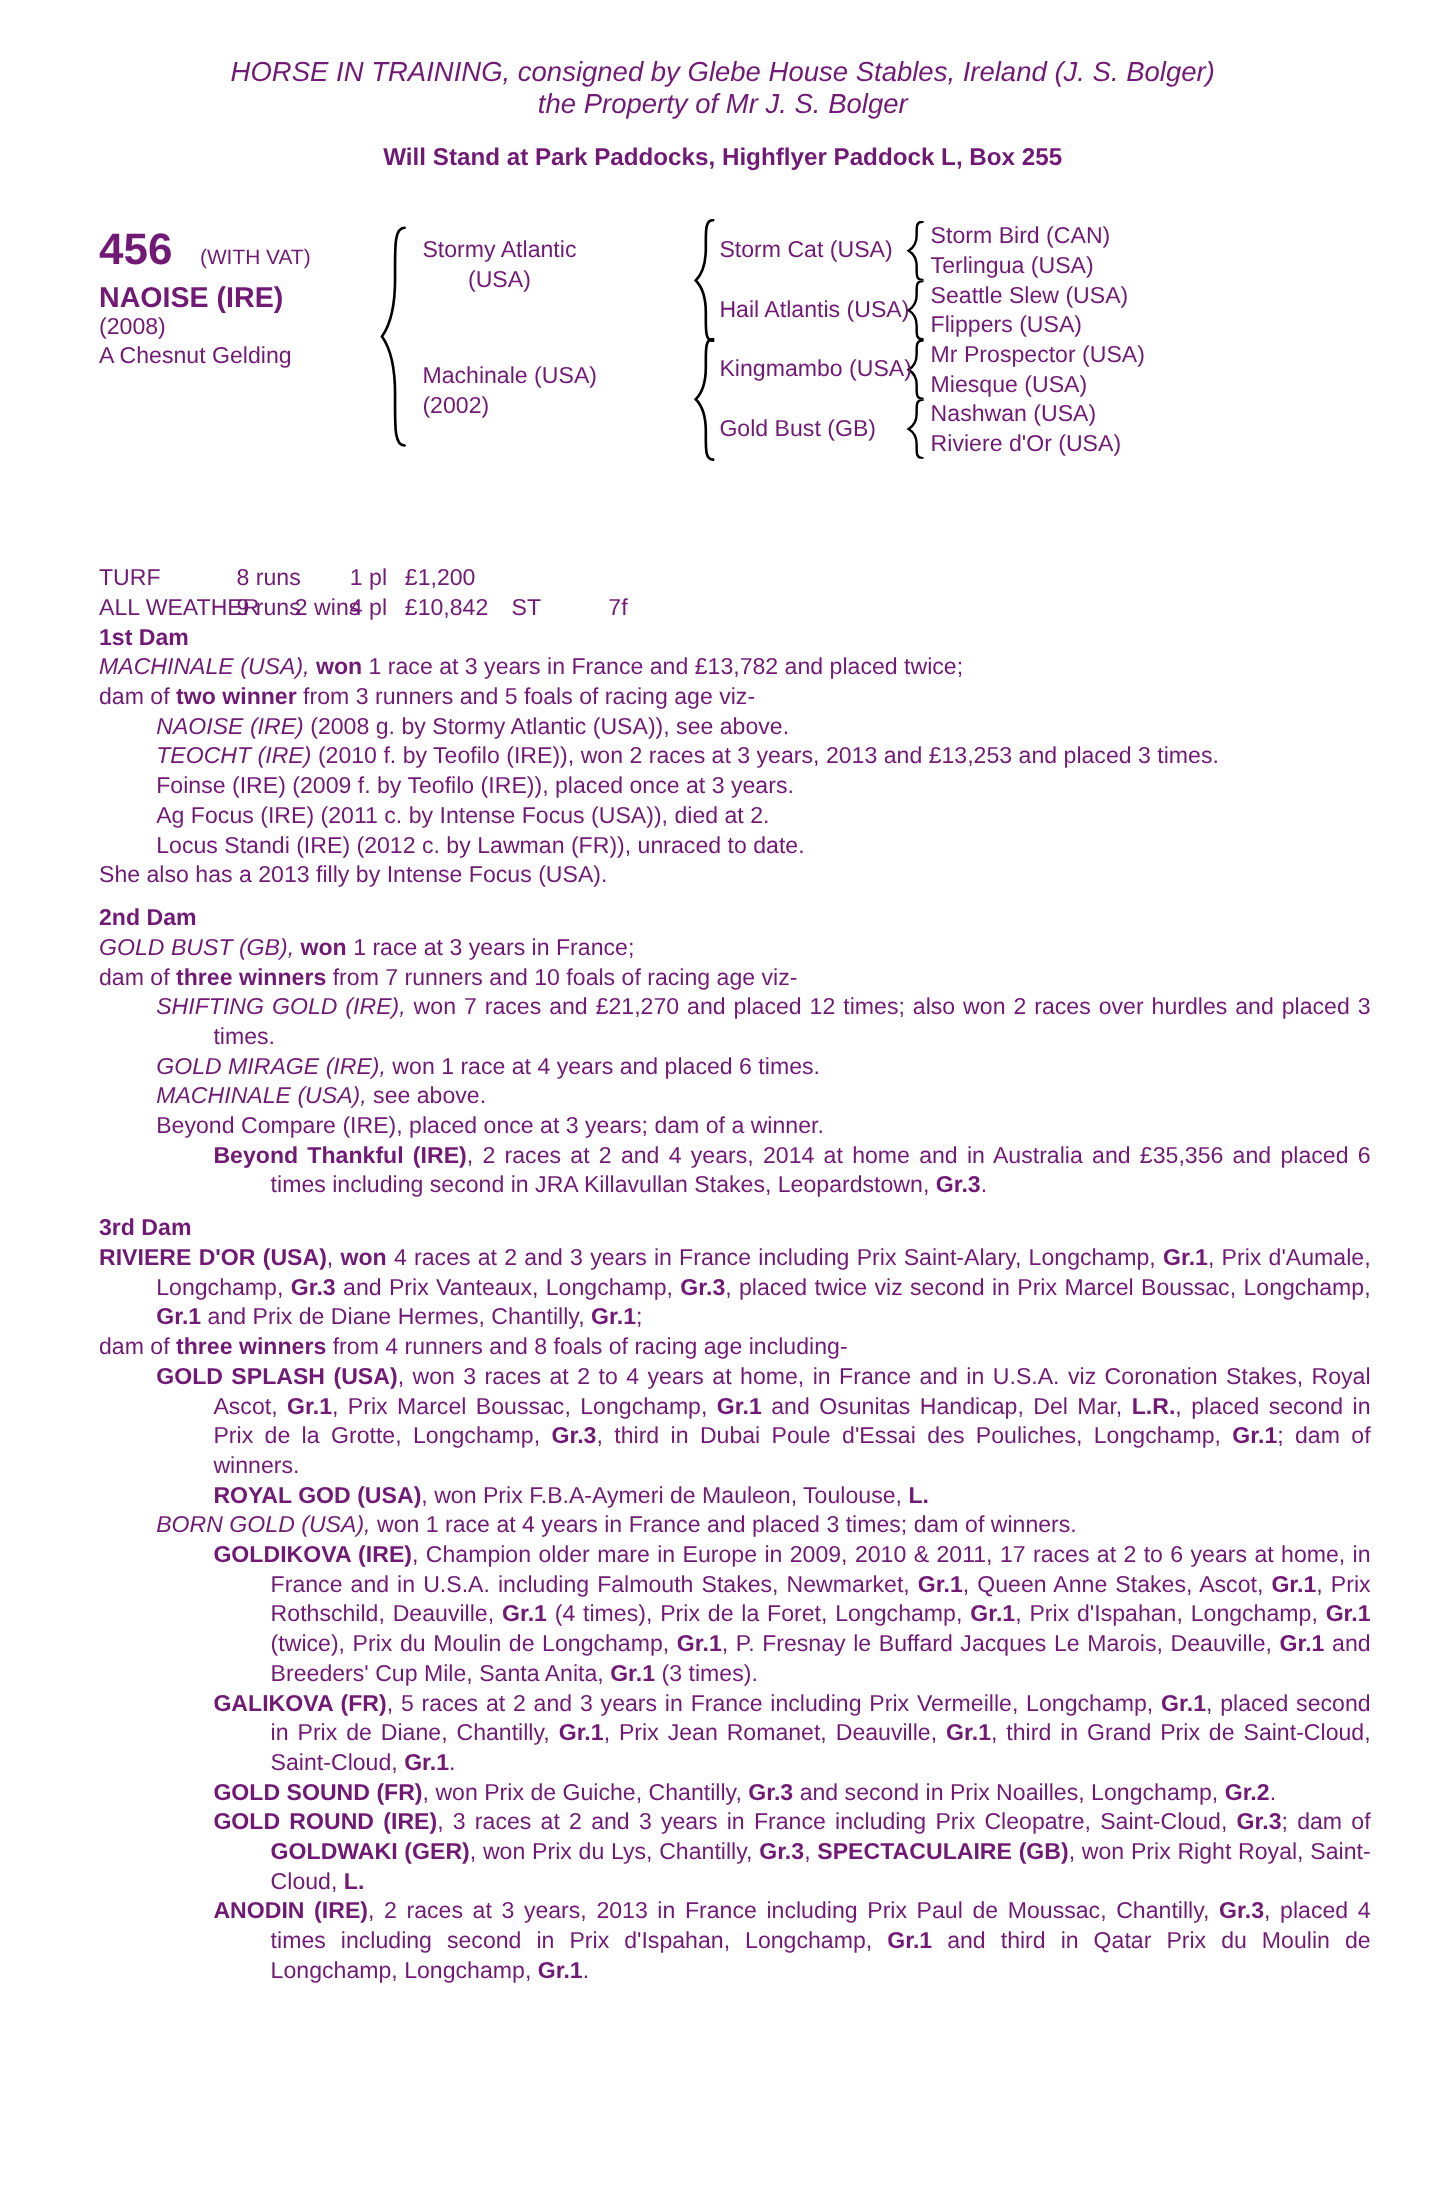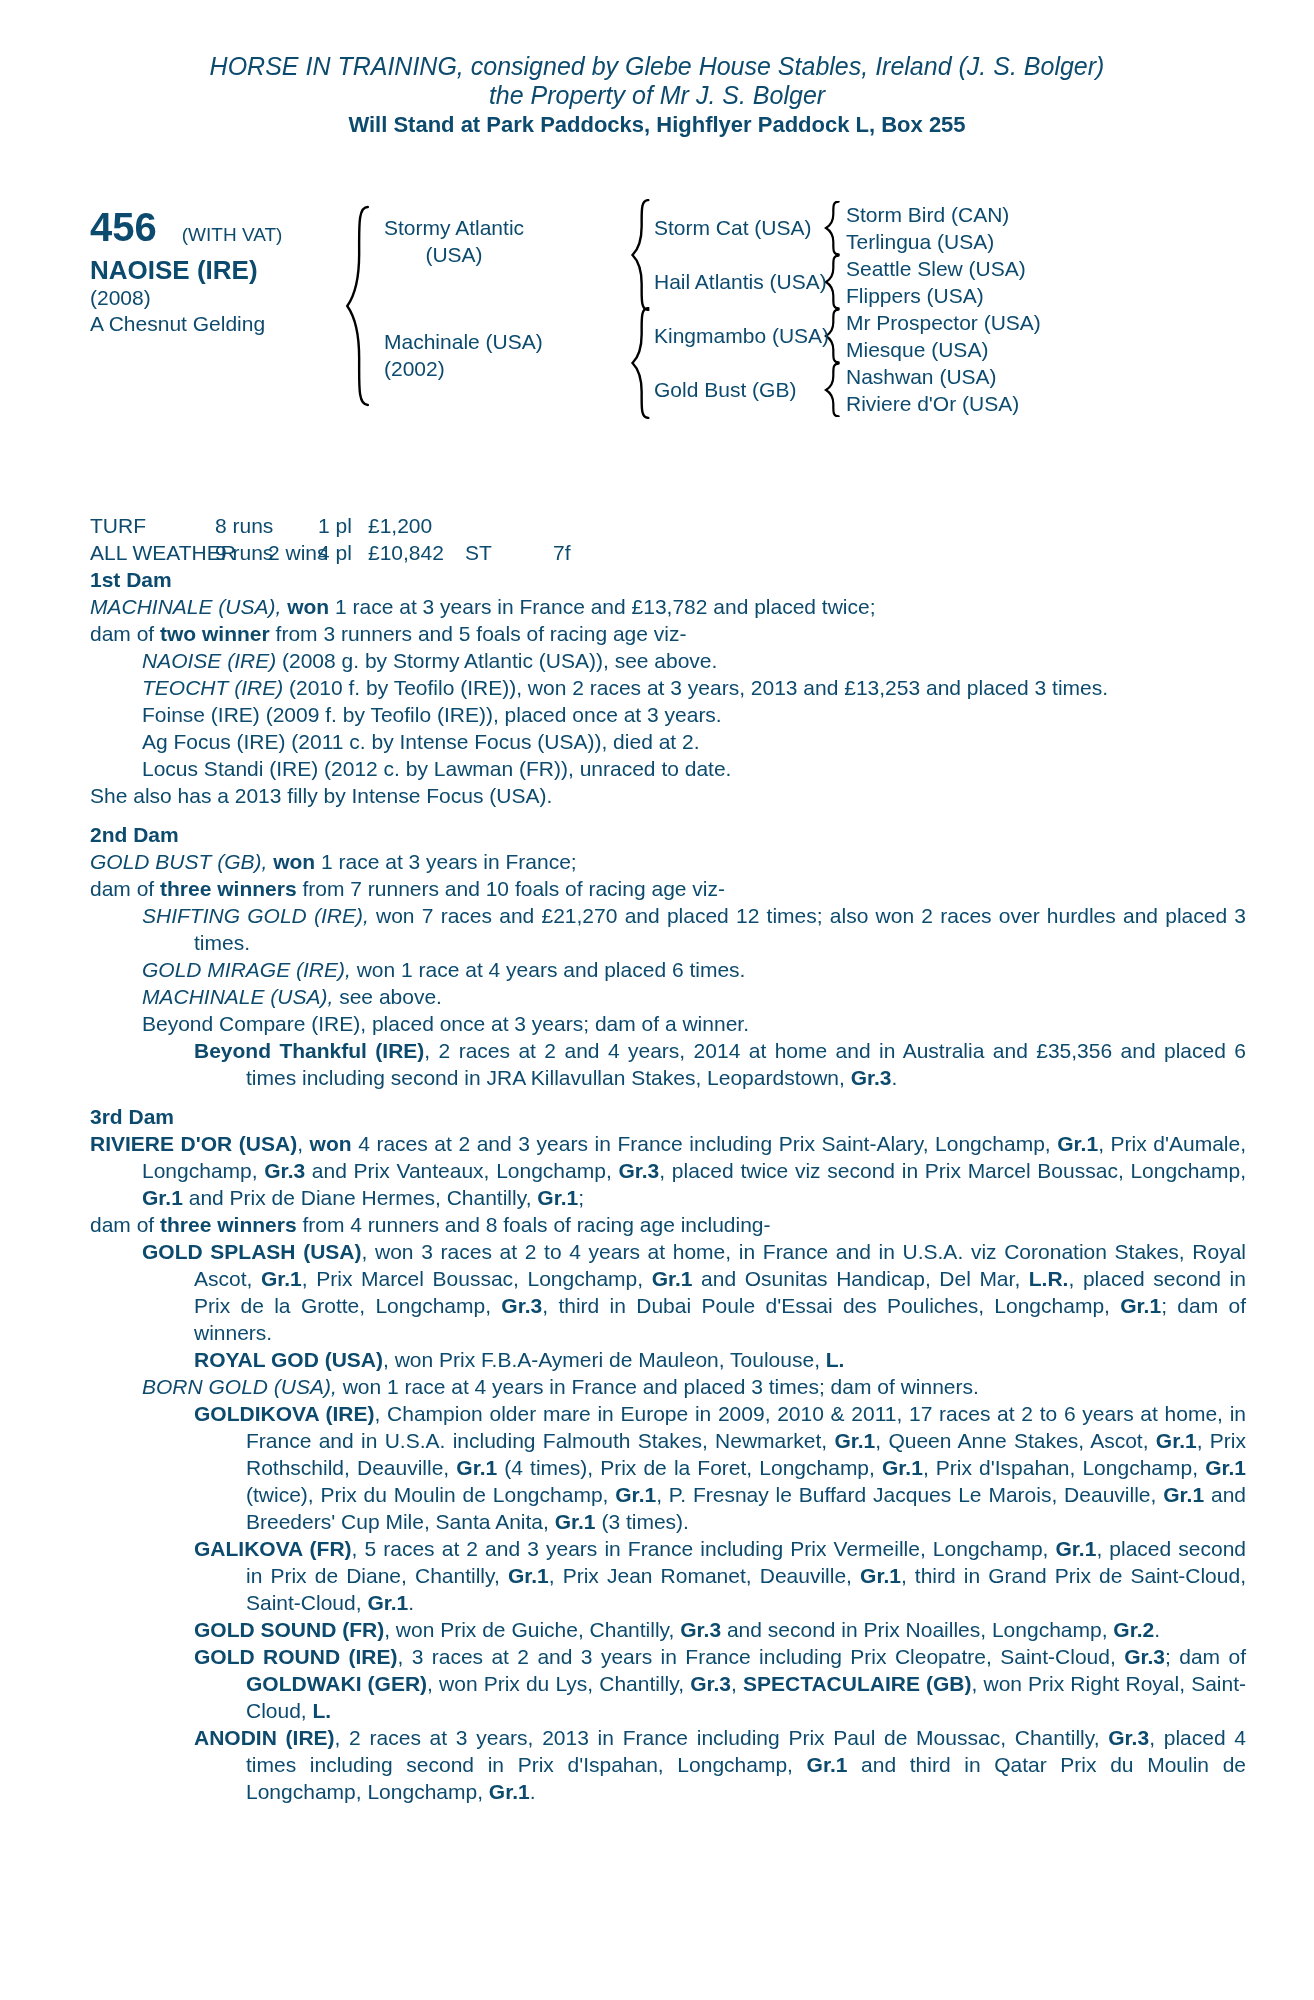--- a/index.html
+++ b/index.html
@@ -1,24 +1,24 @@
 <!DOCTYPE html>
 <html><head>
 <meta charset="utf-8">
 <style>
   html,body{margin:0;padding:0;background:#ffffff;}
   .page{
-    position:relative;width:1314px;height:2000px;background:#ffffff;color:#0c4a6e;
+    position:relative;width:1314px;height:2000px;background:#ffffff;color:#701a75;
     font-family:"Liberation Sans","DejaVu Sans",sans-serif;
     font-size:21px;line-height:27px;overflow:hidden;
   }
   
   .doc-header{position:absolute;top:52px;left:0;width:1314px;text-align:center;}
   .consign,.property{font-style:italic;font-size:25px;line-height:29px;}
-  .stand{font-weight:bold;font-size:22px;line-height:26px;margin-top:2px;}
+  .stand{font-weight:bold;font-size:22px;line-height:26px;margin-top:20px;}
 
   
   .pedigree{position:absolute;left:90px;top:195px;width:1180px;height:258px;}
   .lot-block{position:absolute;left:0;top:12px;}
   .lot-line{display:flex;align-items:baseline;gap:25px;}
   .lot-number{font-size:40px;font-weight:bold;line-height:40px;}
   .lot-vat{font-size:19px;}
   .lot-name{font-size:26px;font-weight:bold;line-height:30px;margin-top:7px;}
   .lot-year,.lot-desc{font-size:21px;line-height:26px;}
   .ped-line{position:absolute;white-space:nowrap;}

